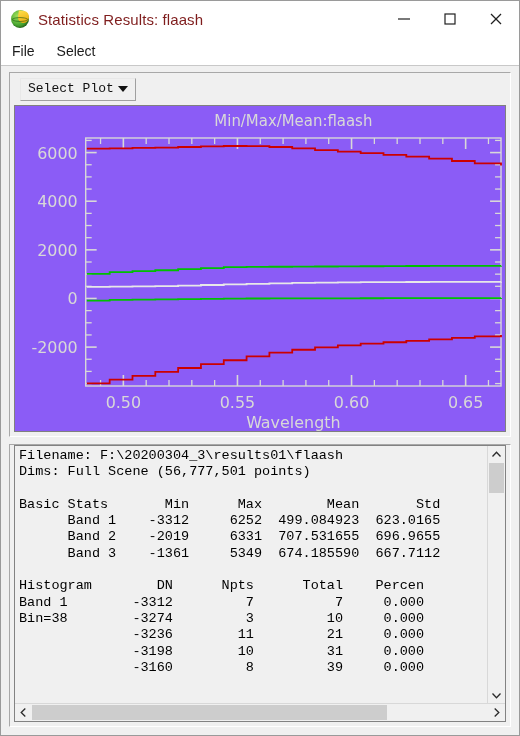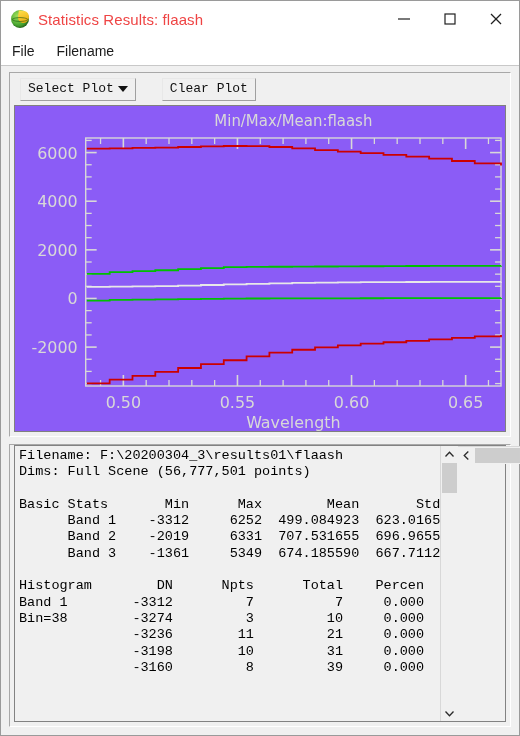--- a/index.html
+++ b/index.html
@@ -37,21 +37,21 @@
     border-radius:0 60% 60% 60%;
     transform:rotate(8deg);
   }
   .app-icon .band{
     position:absolute;left:1px;top:7px;width:16px;height:5px;
     border-radius:50%;
     border:1px solid rgba(20,80,15,.55);
     box-sizing:border-box;
   }
   .title-text{
-    font-size:15px;color:#ef4444;letter-spacing:.1px;white-space:nowrap;
+    font-size:15px;color:#7f1d1d;letter-spacing:.1px;white-space:nowrap;
   }
   .win-controls{position:absolute;right:0;top:0;height:36px;display:flex;}
   .win-btn{
     width:46px;height:36px;display:flex;align-items:center;justify-content:center;
     background:transparent;
   }
   .win-btn svg{display:block;}
   
   .menubar{
     height:28px;flex:0 0 28px;display:flex;align-items:center;
@@ -106,21 +106,21 @@
     margin:7px 8px 8px 8px;
     background:#f0f0f0;
     border:1px solid #a8a8a8;
     border-right-color:#ffffff;border-bottom-color:#ffffff;
     flex:1 1 auto;display:flex;flex-direction:column;min-height:0;
   }
   .stats-toolbar{
     height:32px;flex:0 0 32px;display:flex;align-items:center;padding-left:10px;
   }
   .stats-body{
-    margin:0 4px 4px 4px;flex:1 1 auto;display:flex;flex-direction:row;min-height:0;
+    margin:0 4px 4px 4px;flex:1 1 auto;display:flex;flex-direction:column;min-height:0;
     border:1px solid #828282;background:#f0f0f0;
   }
   .stats-rowarea{flex:1 1 auto;display:flex;min-height:0;}
   .stats-text{
     flex:1 1 auto;overflow:hidden;
     font-family:"Liberation Mono", monospace;
     font-size:13.5px;line-height:16.3px;
     color:#000000;
     white-space:pre;
     padding:2px 0 0 4px;
@@ -175,33 +175,30 @@
         <svg width="14" height="14" viewBox="0 0 14 14">
             <line x1="2" y1="2" x2="12" y2="12" stroke="#202020" stroke-width="1.2"></line>
             <line x1="12" y1="2" x2="2" y2="12" stroke="#202020" stroke-width="1.2"></line>
           </svg>
       </div>
     </div>
   </div>
 
   <div class="menubar">
     <div class="menu-item">File</div>
-    <div class="menu-item">Filename</div>
+    <div class="menu-item">Select</div>
   </div>
 
   <div class="client">
 
     <div class="plot-panel">
       <div class="plot-toolbar">
         <div class="tool-btn">
           <span>Select Plot</span>
           <span class="caret"></span>
-        </div>
-        <div class="tool-btn">
-          <span>Clear Plot</span>
         </div>
       </div>
       <div class="plot-canvas-wrap">
         <svg class="plot-svg" id="chart" viewBox="0 0 492 325" preserveAspectRatio="none">
             <text x="279.5" y="20" fill="#d8d8d8" font-size="15" font-family="&quot;DejaVu Sans&quot;, sans-serif" text-anchor="middle">Min/Max/Mean:flaash</text>
             <rect x="71" y="32" width="417" height="248" fill="none" stroke="#d8d8d8" stroke-width="1.4"></rect>
             <line x1="71" y1="241.09803921568627" x2="82" y2="241.09803921568627" stroke="#d8d8d8" stroke-width="1.6"></line>
             <line x1="488" y1="241.09803921568627" x2="477" y2="241.09803921568627" stroke="#d8d8d8" stroke-width="1.6"></line>
             <text x="63" y="247.09803921568627" fill="#d8d8d8" font-size="16" font-family="&quot;DejaVu Sans&quot;, sans-serif" text-anchor="end">-2000</text>
             <line x1="71" y1="192.47058823529412" x2="82" y2="192.47058823529412" stroke="#d8d8d8" stroke-width="1.6"></line>

